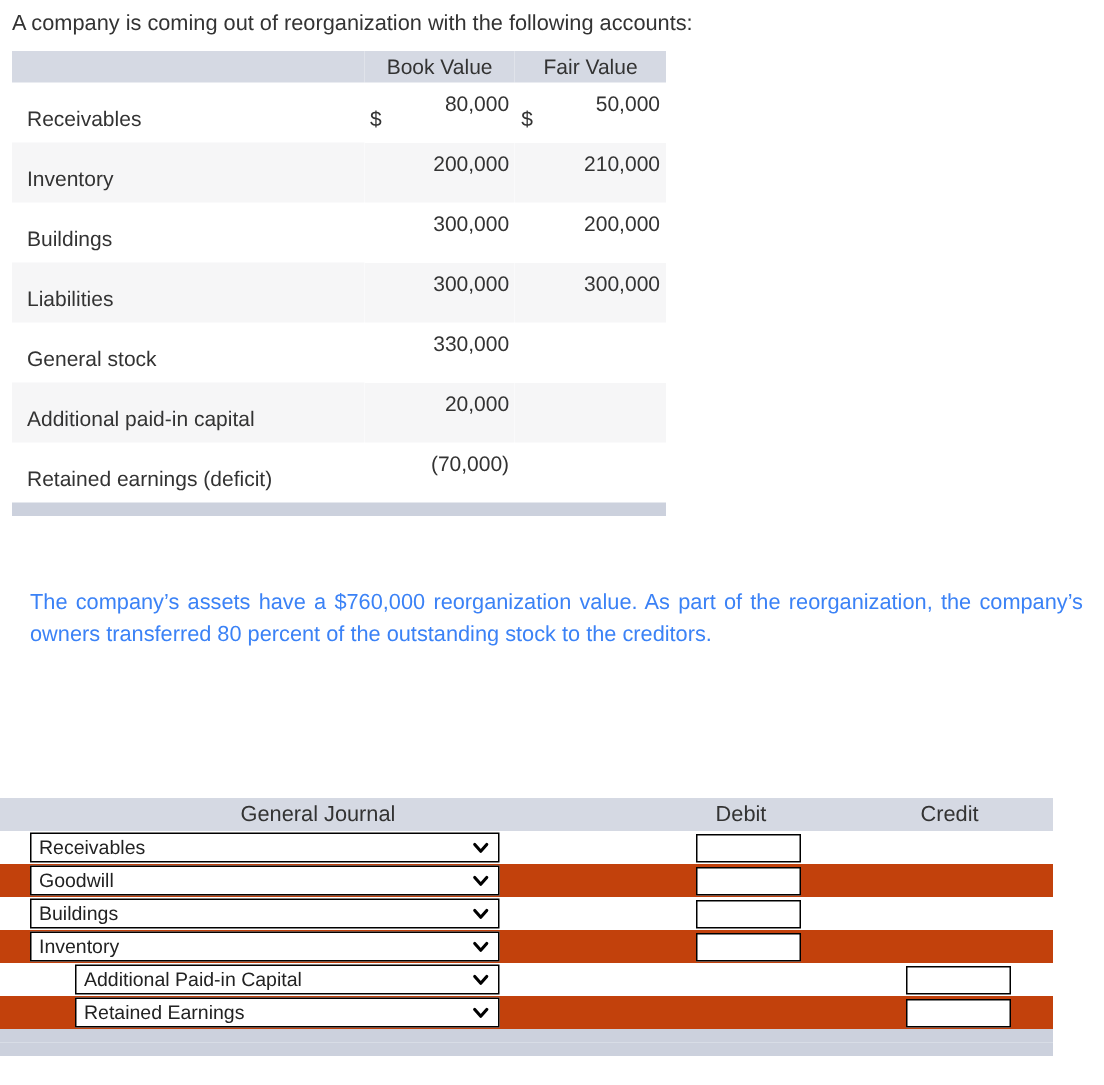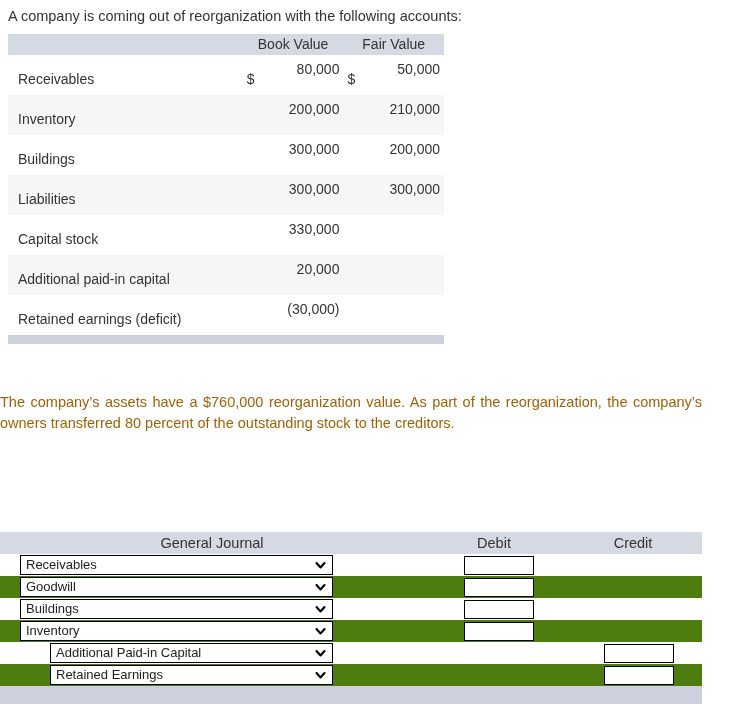--- a/index.html
+++ b/index.html
@@ -90,25 +90,25 @@
     background: #ccd1dd;
     height: 9px;
     padding: 0;
     line-height: 9px;
     font-size: 0;
   }
 
   
   .para {
     position: absolute;
-    left: 0;
+    left: 20px;
     width: 702px;
     font-size: 14.5px;
     line-height: 20.5px;
-    color: #a16207;
+    color: #3b82f6;
   }
   .para.justified { text-align: justify; }
   #p-reorg { top: 392px; }
   #p-prepare { top: 473px; }
 
   
   .journal {
     position: absolute;
     left: 0px;
     top: 532px;
@@ -127,21 +127,21 @@
     line-height: 22px;
     font-size: 14.5px;
     text-align: center;
     color: #333333;
   }
   .journal thead th.h-gj { width: 424px; }
   .journal thead th.h-debit { width: 140px; }
   .journal thead th.h-credit { width: 138px; }
 
   .j-row { height: 22px; }
-  .j-row.alt { background: #4d7c0f; }
+  .j-row.alt { background: #c2410c; }
   .j-row td { vertical-align: middle; height: 22px; }
 
   .acct-cell { position: relative; }
   .acct-select {
     box-sizing: border-box;
     position: relative;
     height: 20px;
     border: 1.6px solid #000000;
     background: #ffffff;
     font-family: "Liberation Sans", sans-serif;
@@ -239,41 +239,41 @@
         <tr class="bal-row alt">
           <td class="lbl">Liabilities</td>
           <td class="num">
             <span class="num-val">300,000</span>
           </td>
           <td class="num">
             <span class="num-val">300,000</span>
           </td>
         </tr>
         <tr class="bal-row">
-          <td class="lbl">Capital stock</td>
+          <td class="lbl">General stock</td>
           <td class="num">
             <span class="num-val">330,000</span>
           </td>
           <td class="num">
             <span class="num-val"></span>
           </td>
         </tr>
         <tr class="bal-row alt">
           <td class="lbl">Additional paid-in capital</td>
           <td class="num">
             <span class="num-val">20,000</span>
           </td>
           <td class="num">
             <span class="num-val"></span>
           </td>
         </tr>
         <tr class="bal-row">
           <td class="lbl">Retained earnings (deficit)</td>
           <td class="num">
-            <span class="num-val">(30,000)</span>
+            <span class="num-val">(70,000)</span>
           </td>
           <td class="num">
             <span class="num-val"></span>
           </td>
         </tr>
       </tbody>
     <tfoot>
       <tr>
         <td colspan="3"></td>
       </tr>

